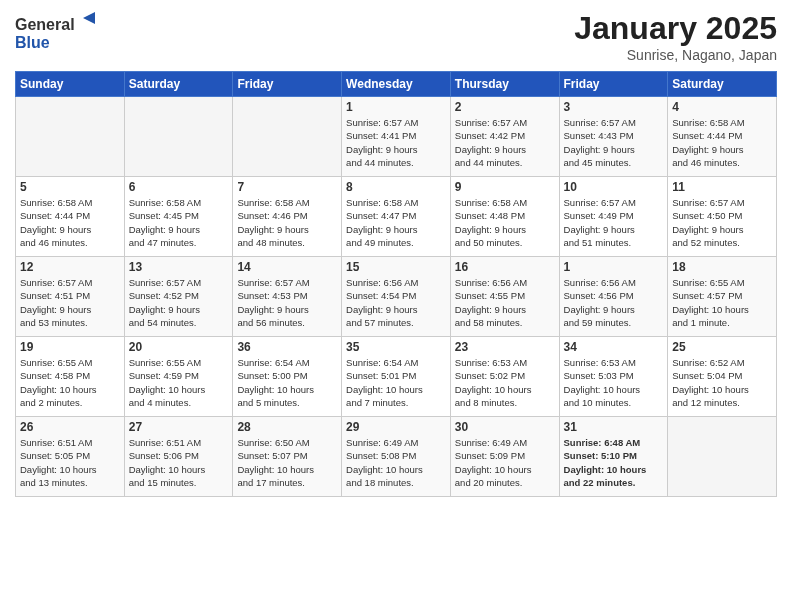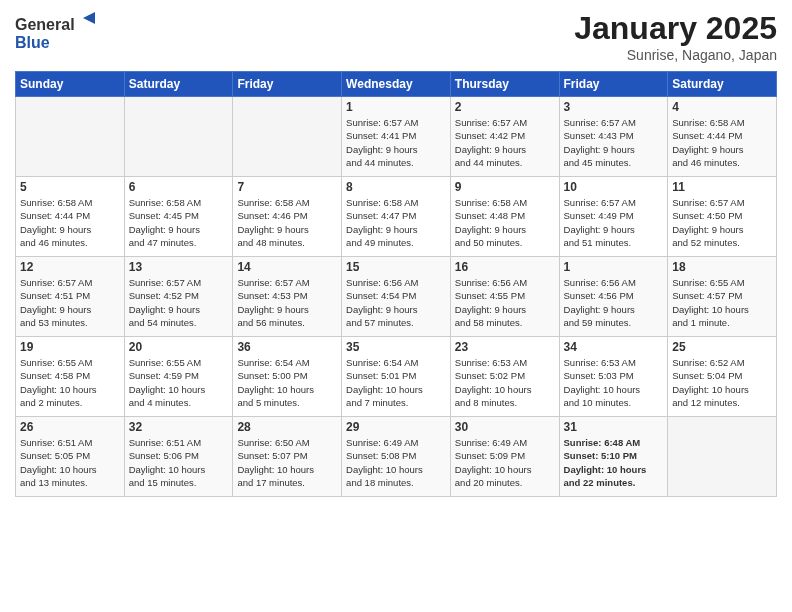--- a/index.html
+++ b/index.html
@@ -298,21 +298,21 @@
         </tr>
         <tr>
           <td>
             <div class="day-num">26</div>
             <div class="day-info" style="white-space: pre-line;">Sunrise: 6:51 AM
 Sunset: 5:05 PM
 Daylight: 10 hours
 and 13 minutes.</div>
           </td>
           <td>
-            <div class="day-num">32</div>
+            <div class="day-num">27</div>
             <div class="day-info" style="white-space: pre-line;">Sunrise: 6:51 AM
 Sunset: 5:06 PM
 Daylight: 10 hours
 and 15 minutes.</div>
           </td>
           <td>
             <div class="day-num">28</div>
             <div class="day-info" style="white-space: pre-line;">Sunrise: 6:50 AM
 Sunset: 5:07 PM
 Daylight: 10 hours

